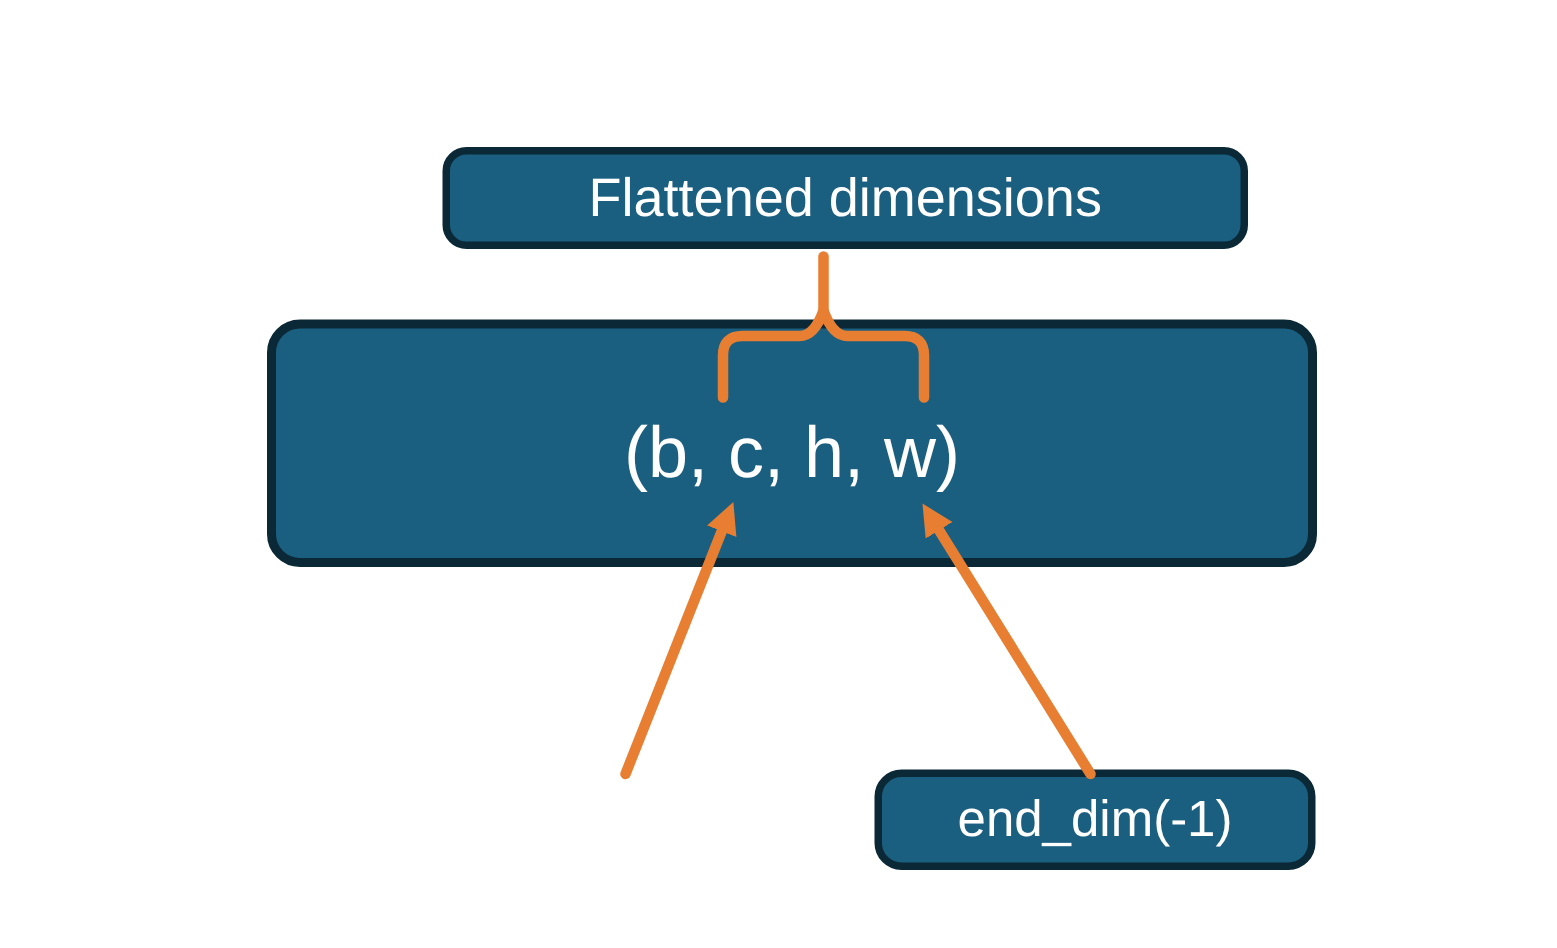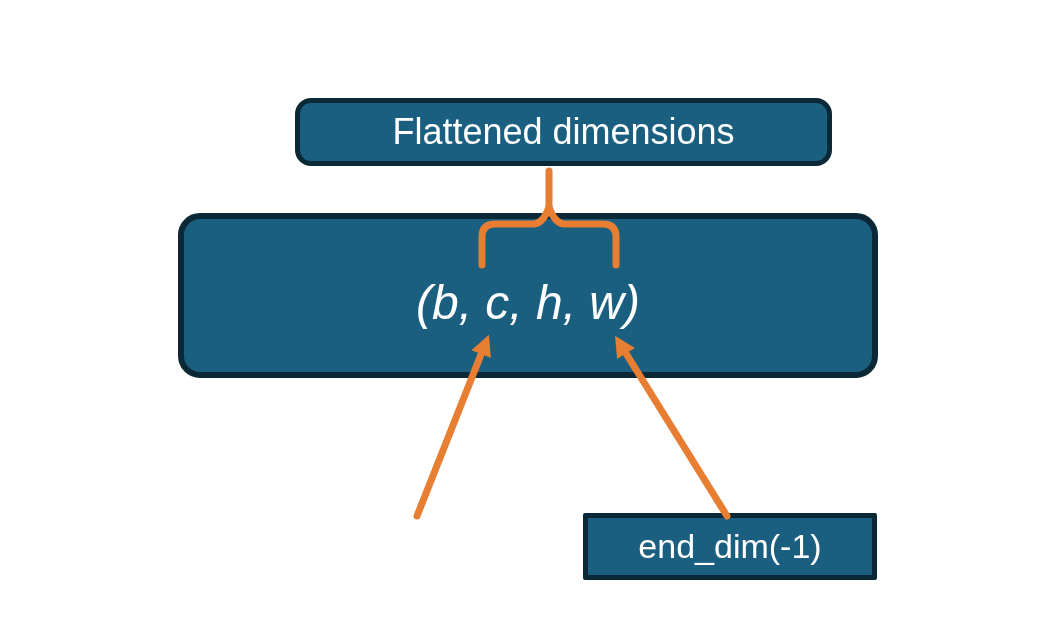--- a/index.html
+++ b/index.html
@@ -35,32 +35,31 @@
     border-radius: 16px;
     font-size: 36px;
   }
   #big-box {
     left: 178px; top: 213px;
     width: 700px; height: 165px;
     border-width: 6px;
     border-radius: 22px;
     font-size: 48px;
     padding-top: 14px;
-    font-style: italic;
   }
   #start-box {
     left: 267px; top: 513px;
     width: 295px; height: 67px;
     border-radius: 14px;
     font-size: 34px;
   }
   #end-box {
     left: 583px; top: 513px;
     width: 294px; height: 67px;
-    border-radius: 2px;
+    border-radius: 18px;
     font-size: 34px;
   }
   .overlay {
     position: absolute;
     left: 0; top: 0;
     width: 1038px; height: 632px;
     pointer-events: none;
   }
   .accent-stroke {
     stroke: var(--accent);

